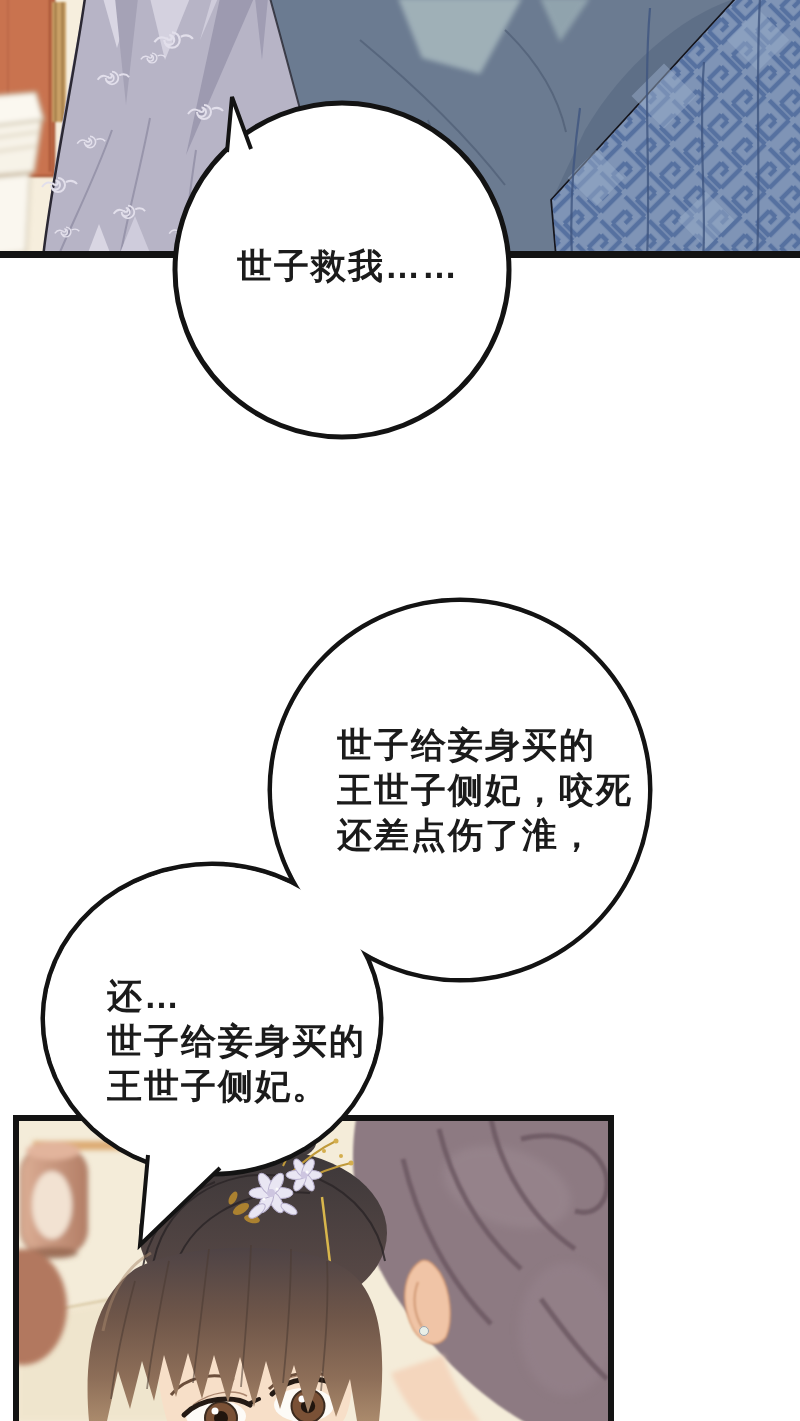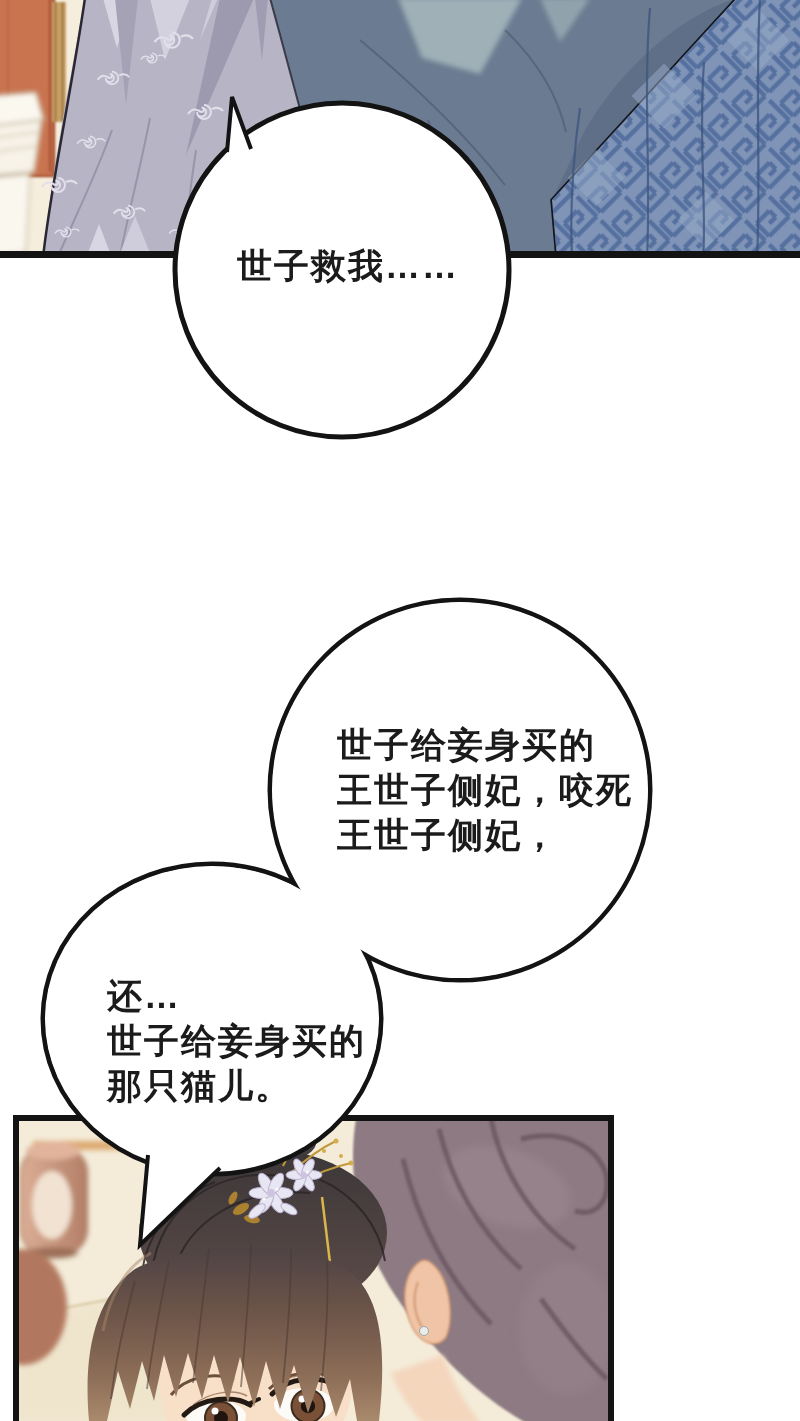--- a/index.html
+++ b/index.html
@@ -290,21 +290,21 @@
       <path d="M220,1168 L140,1245 L148,1155" fill="none" stroke="#131313" stroke-width="4" stroke-linejoin="miter"></path>
     </g>
   </svg>
 
   <div class="btxt" id="t1">
     <div>世子救我……</div>
   </div>
   <div class="btxt" id="t2">
     <div>世子给妾身买的</div>
     <div>王世子侧妃，咬死</div>
-    <div>王世子侧妃，</div>
+    <div>还差点伤了淮，</div>
   </div>
   <div class="btxt" id="t3">
     <div>还…</div>
     <div>世子给妾身买的</div>
-    <div>那只猫儿。</div>
+    <div>王世子侧妃。</div>
   </div>
 
 </div>
 
 </body></html>

